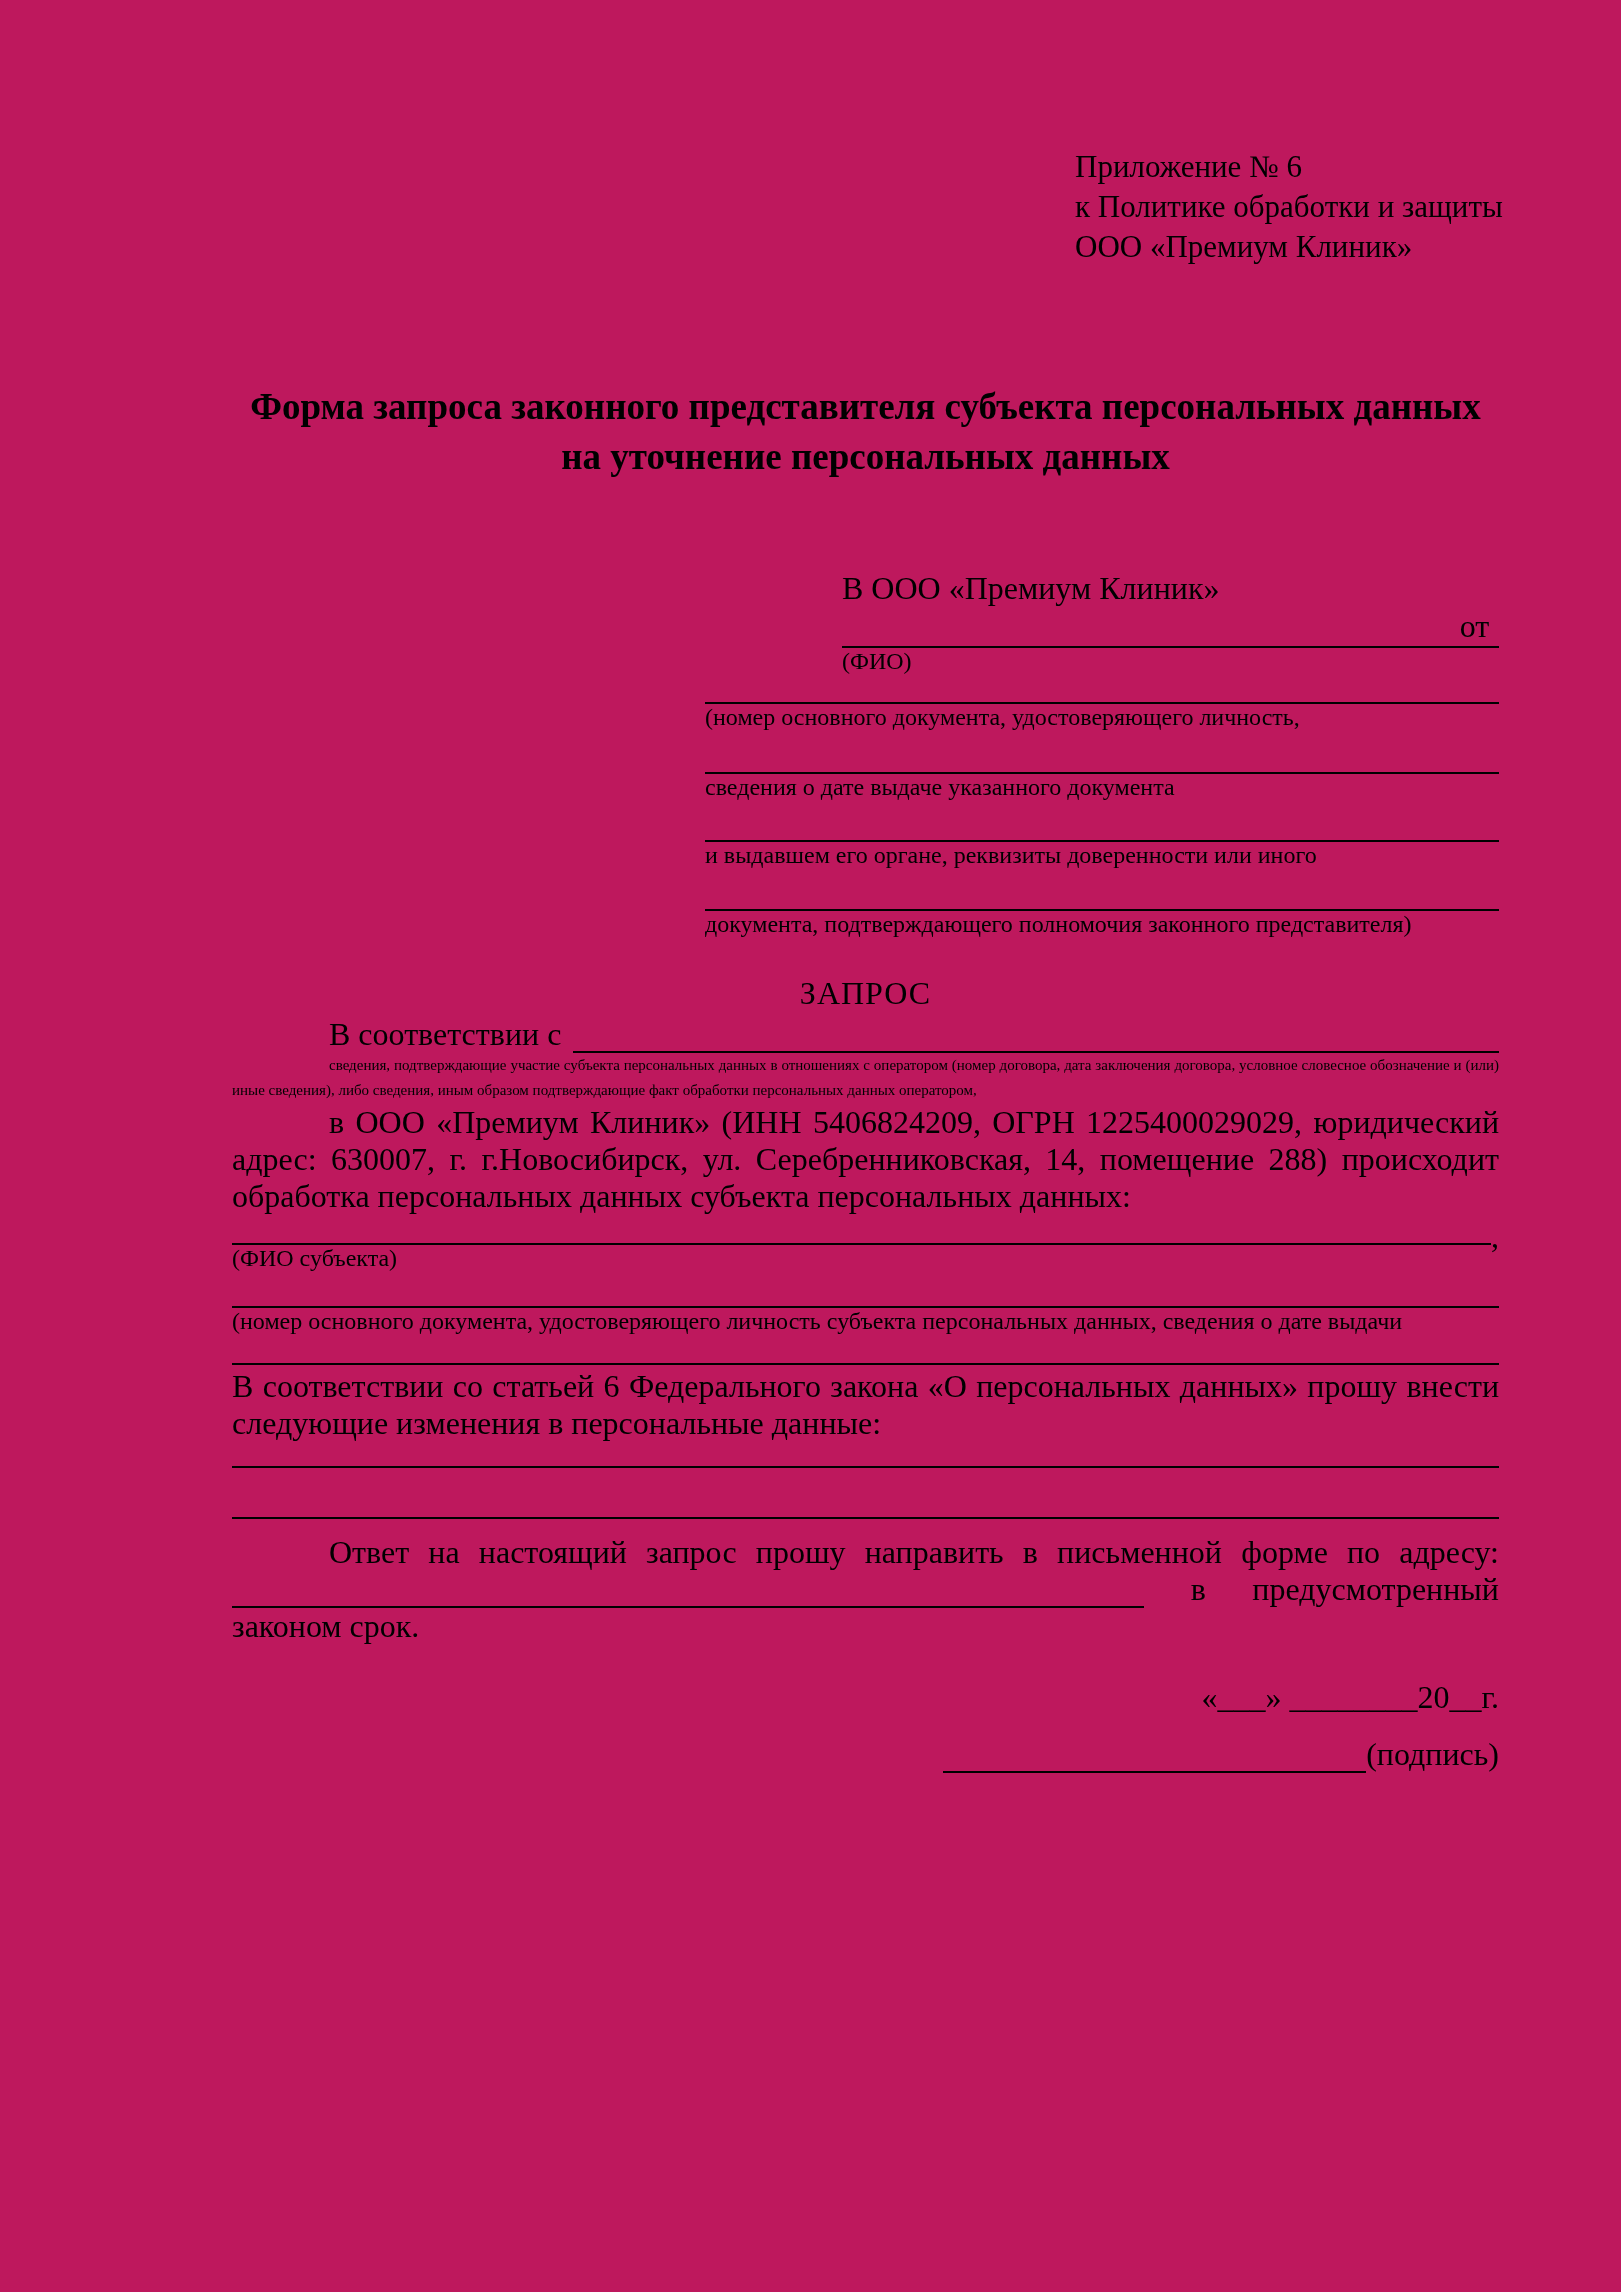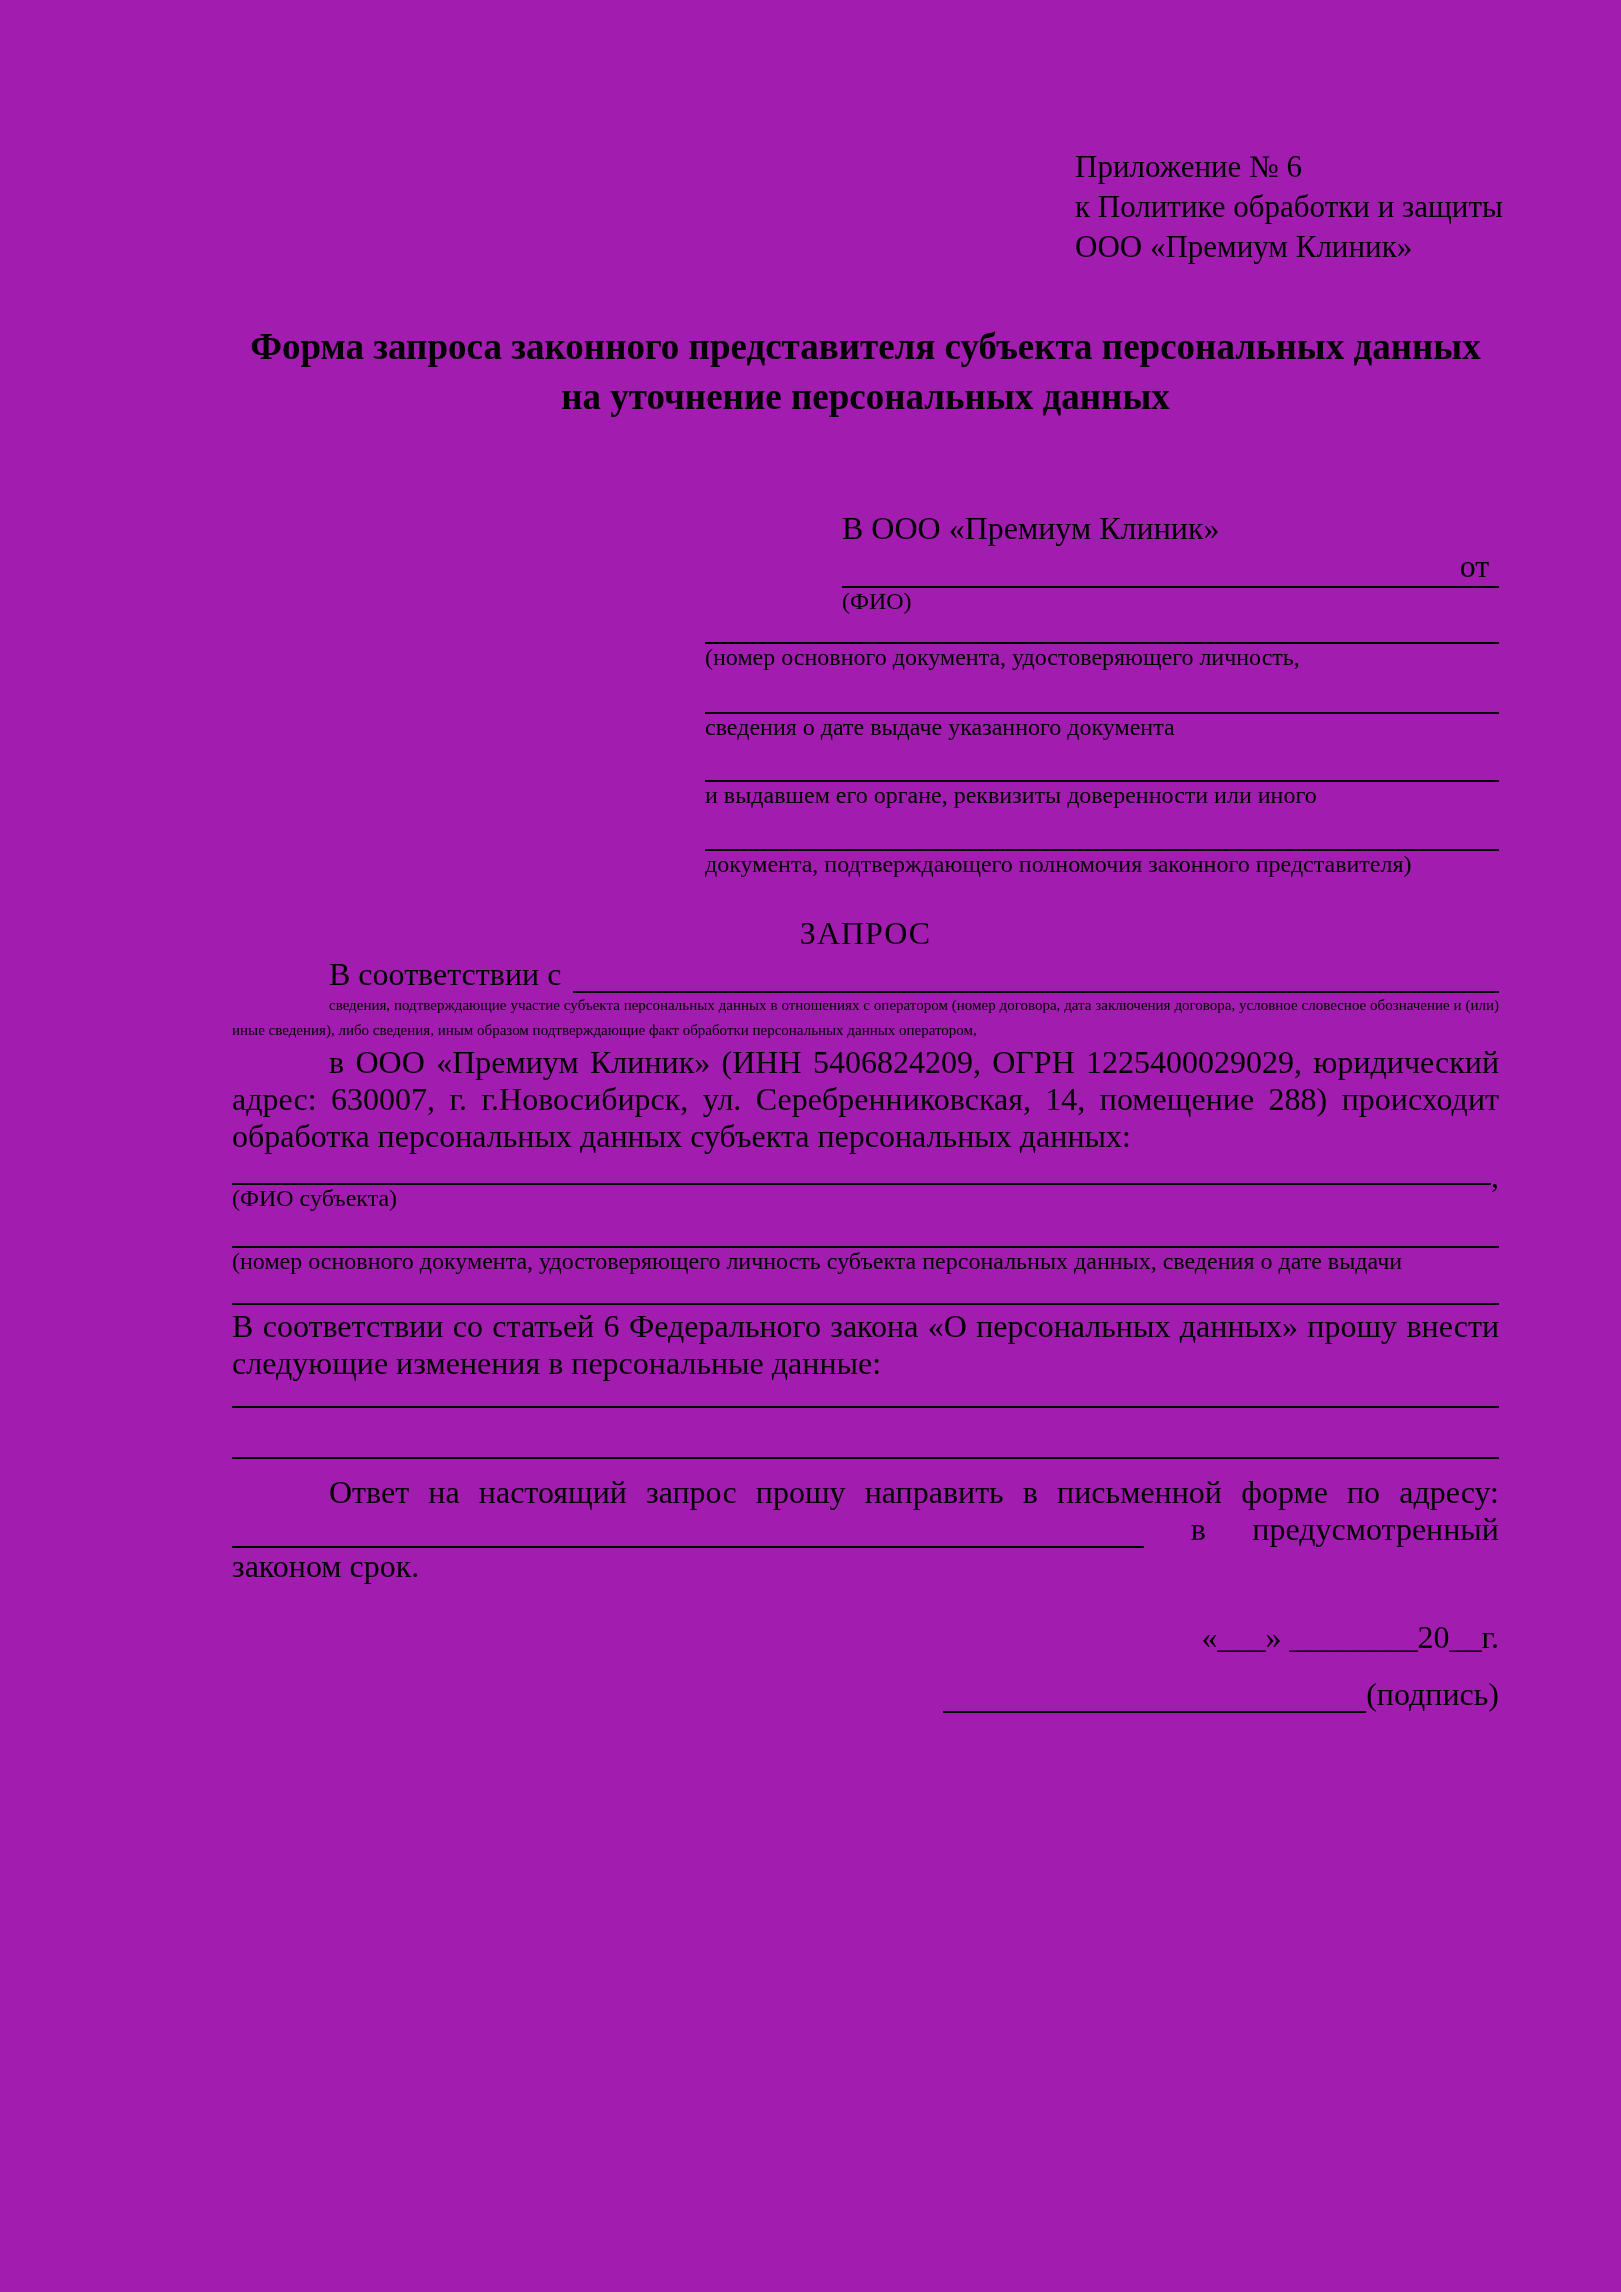--- a/index.html
+++ b/index.html
@@ -2,21 +2,21 @@
 <html><head>
 <meta charset="utf-8">
 <style>
   * { margin: 0; padding: 0; box-sizing: border-box; }
   html, body { background: #e8e8e8; }
   .page {
     position: relative;
     width: 1621px;
     height: 2293px;
     margin: 0 auto;
-    background: #a21caf;
+    background: #be185d;
     color: #000;
     font-family: "Liberation Serif", "DejaVu Serif", serif;
     font-size: 32px;
     overflow: hidden;
   }
   .content {
     position: absolute;
     left: 232px;
     top: 0;
     width: 1267px;
@@ -27,21 +27,21 @@
   .appendix {
     margin-top: 147px;
     margin-left: 843px;
     font-size: 31px;
     line-height: 40px;
     white-space: nowrap;
   }
 
   
   .doc-title {
-    margin-top: 55px;
+    margin-top: 115px;
     text-align: center;
     font-weight: bold;
     font-size: 37px;
     line-height: 50px;
   }
 
   
   .addressee {
     margin-top: 86px;
     margin-left: 473px;

